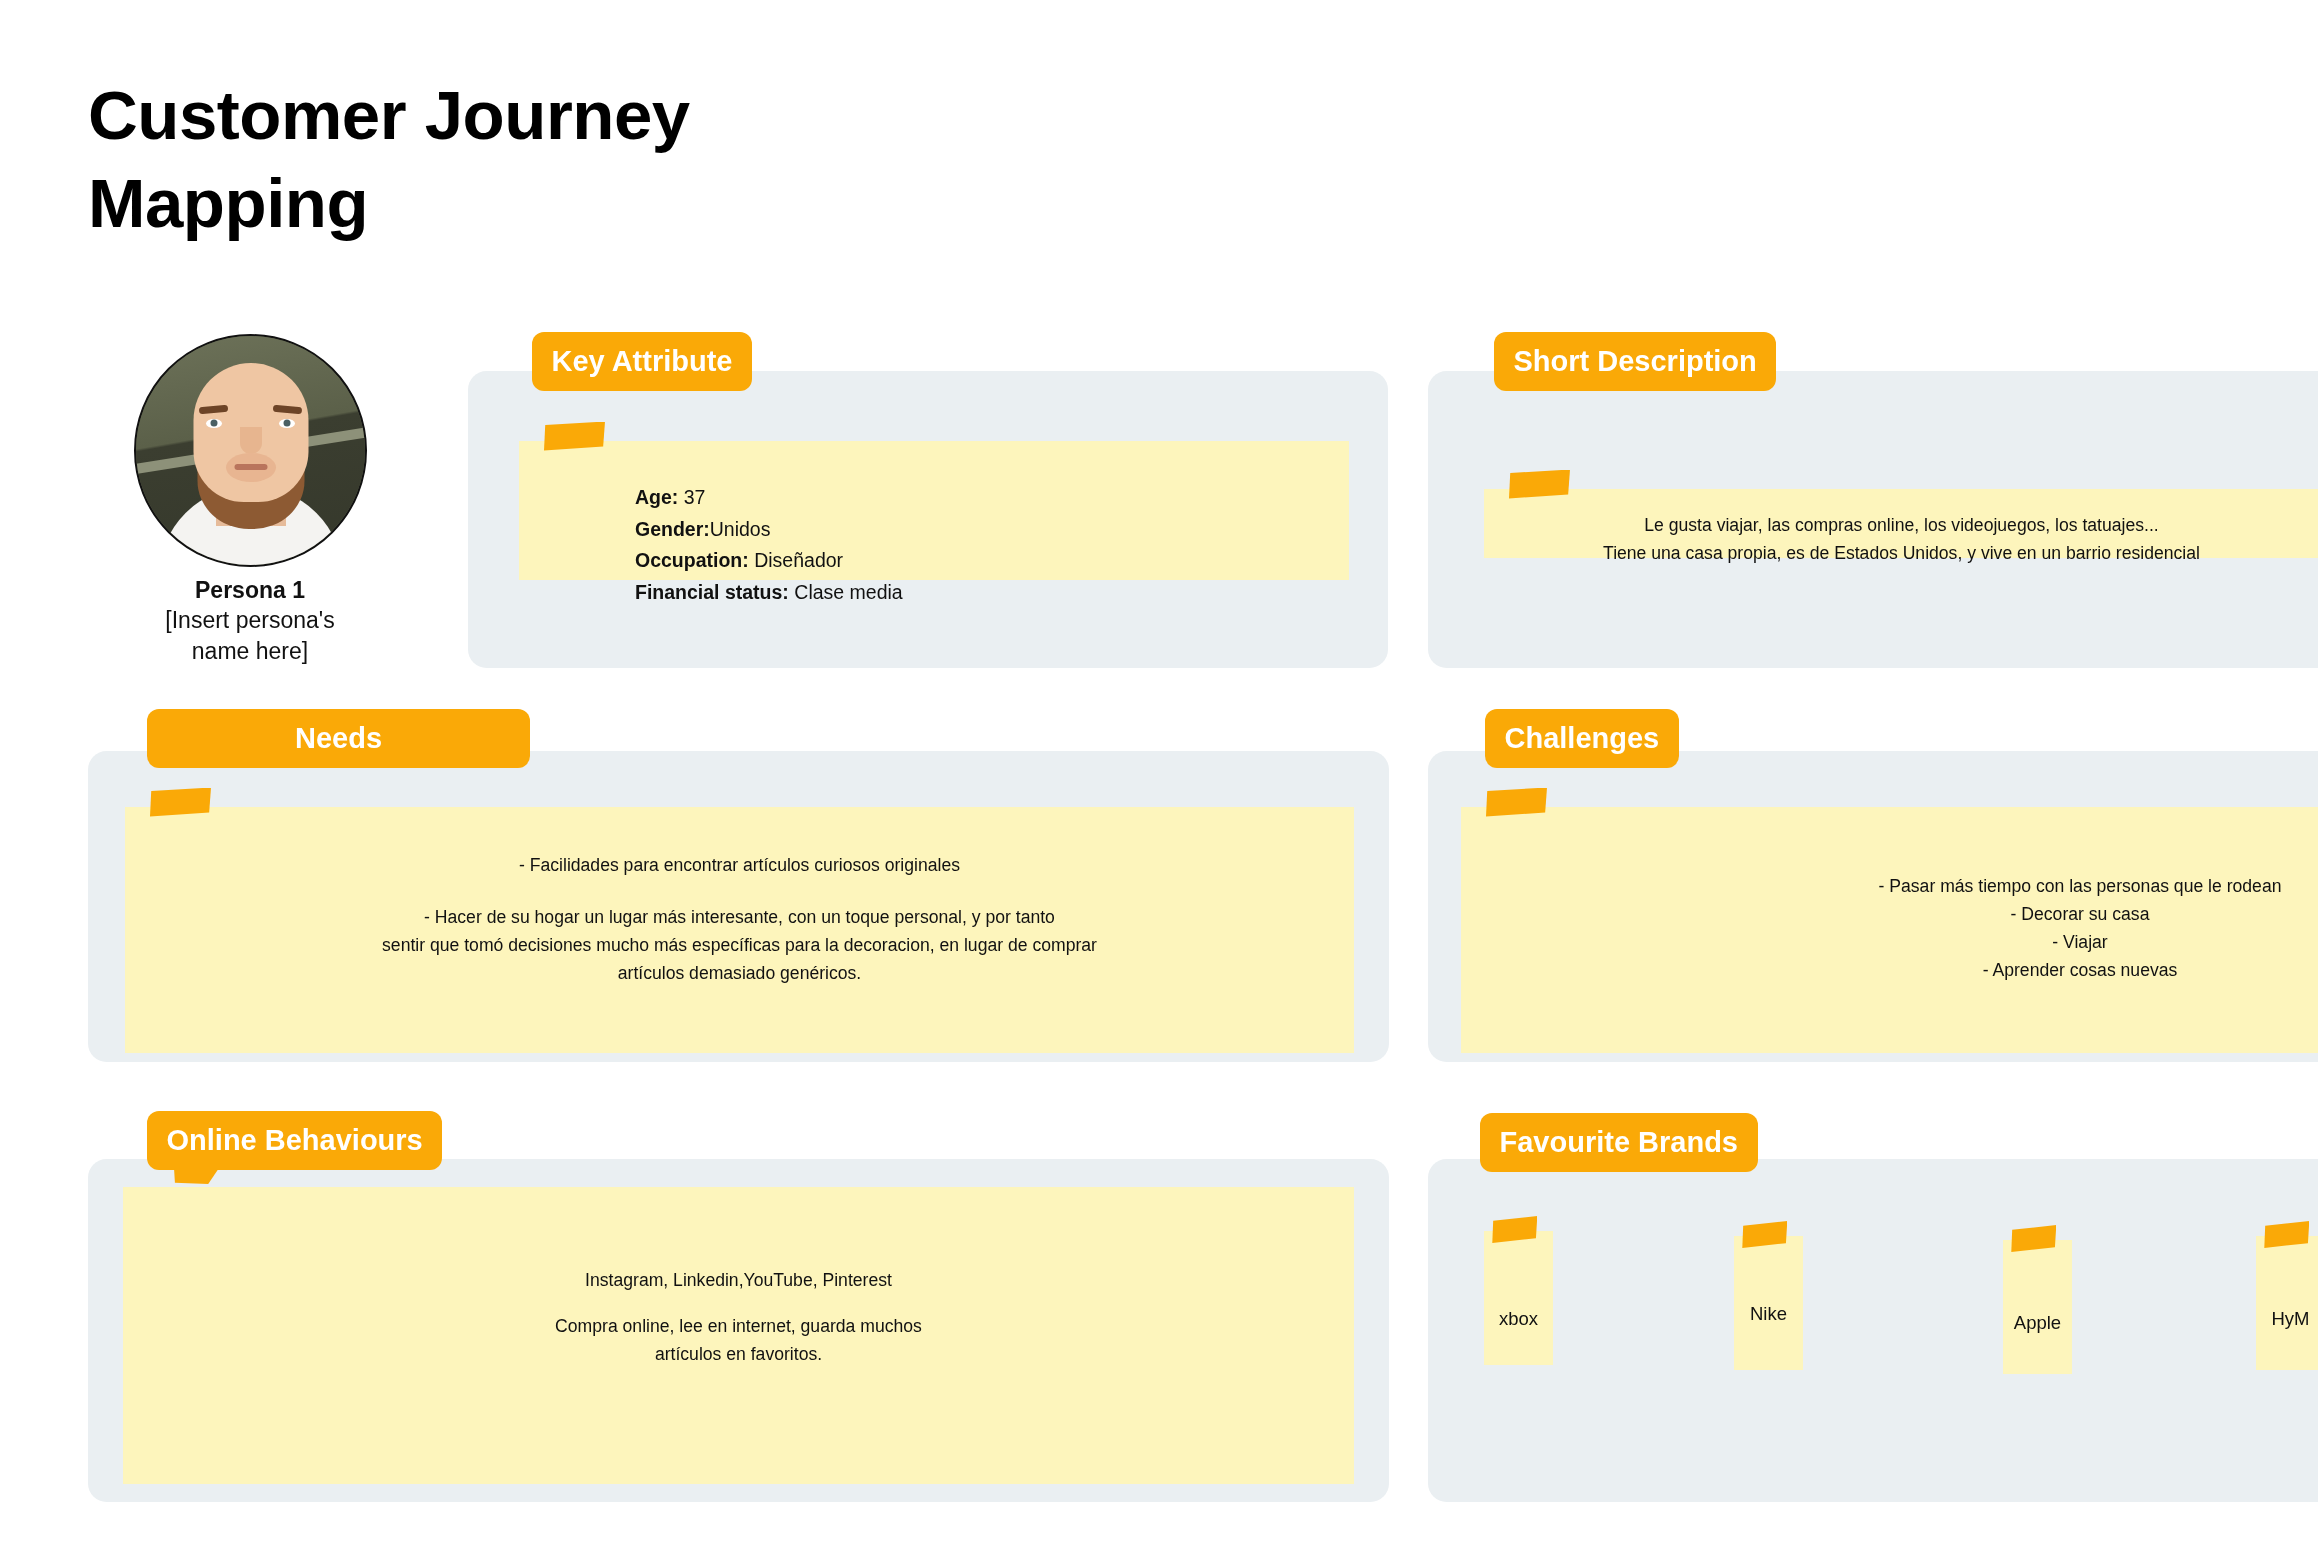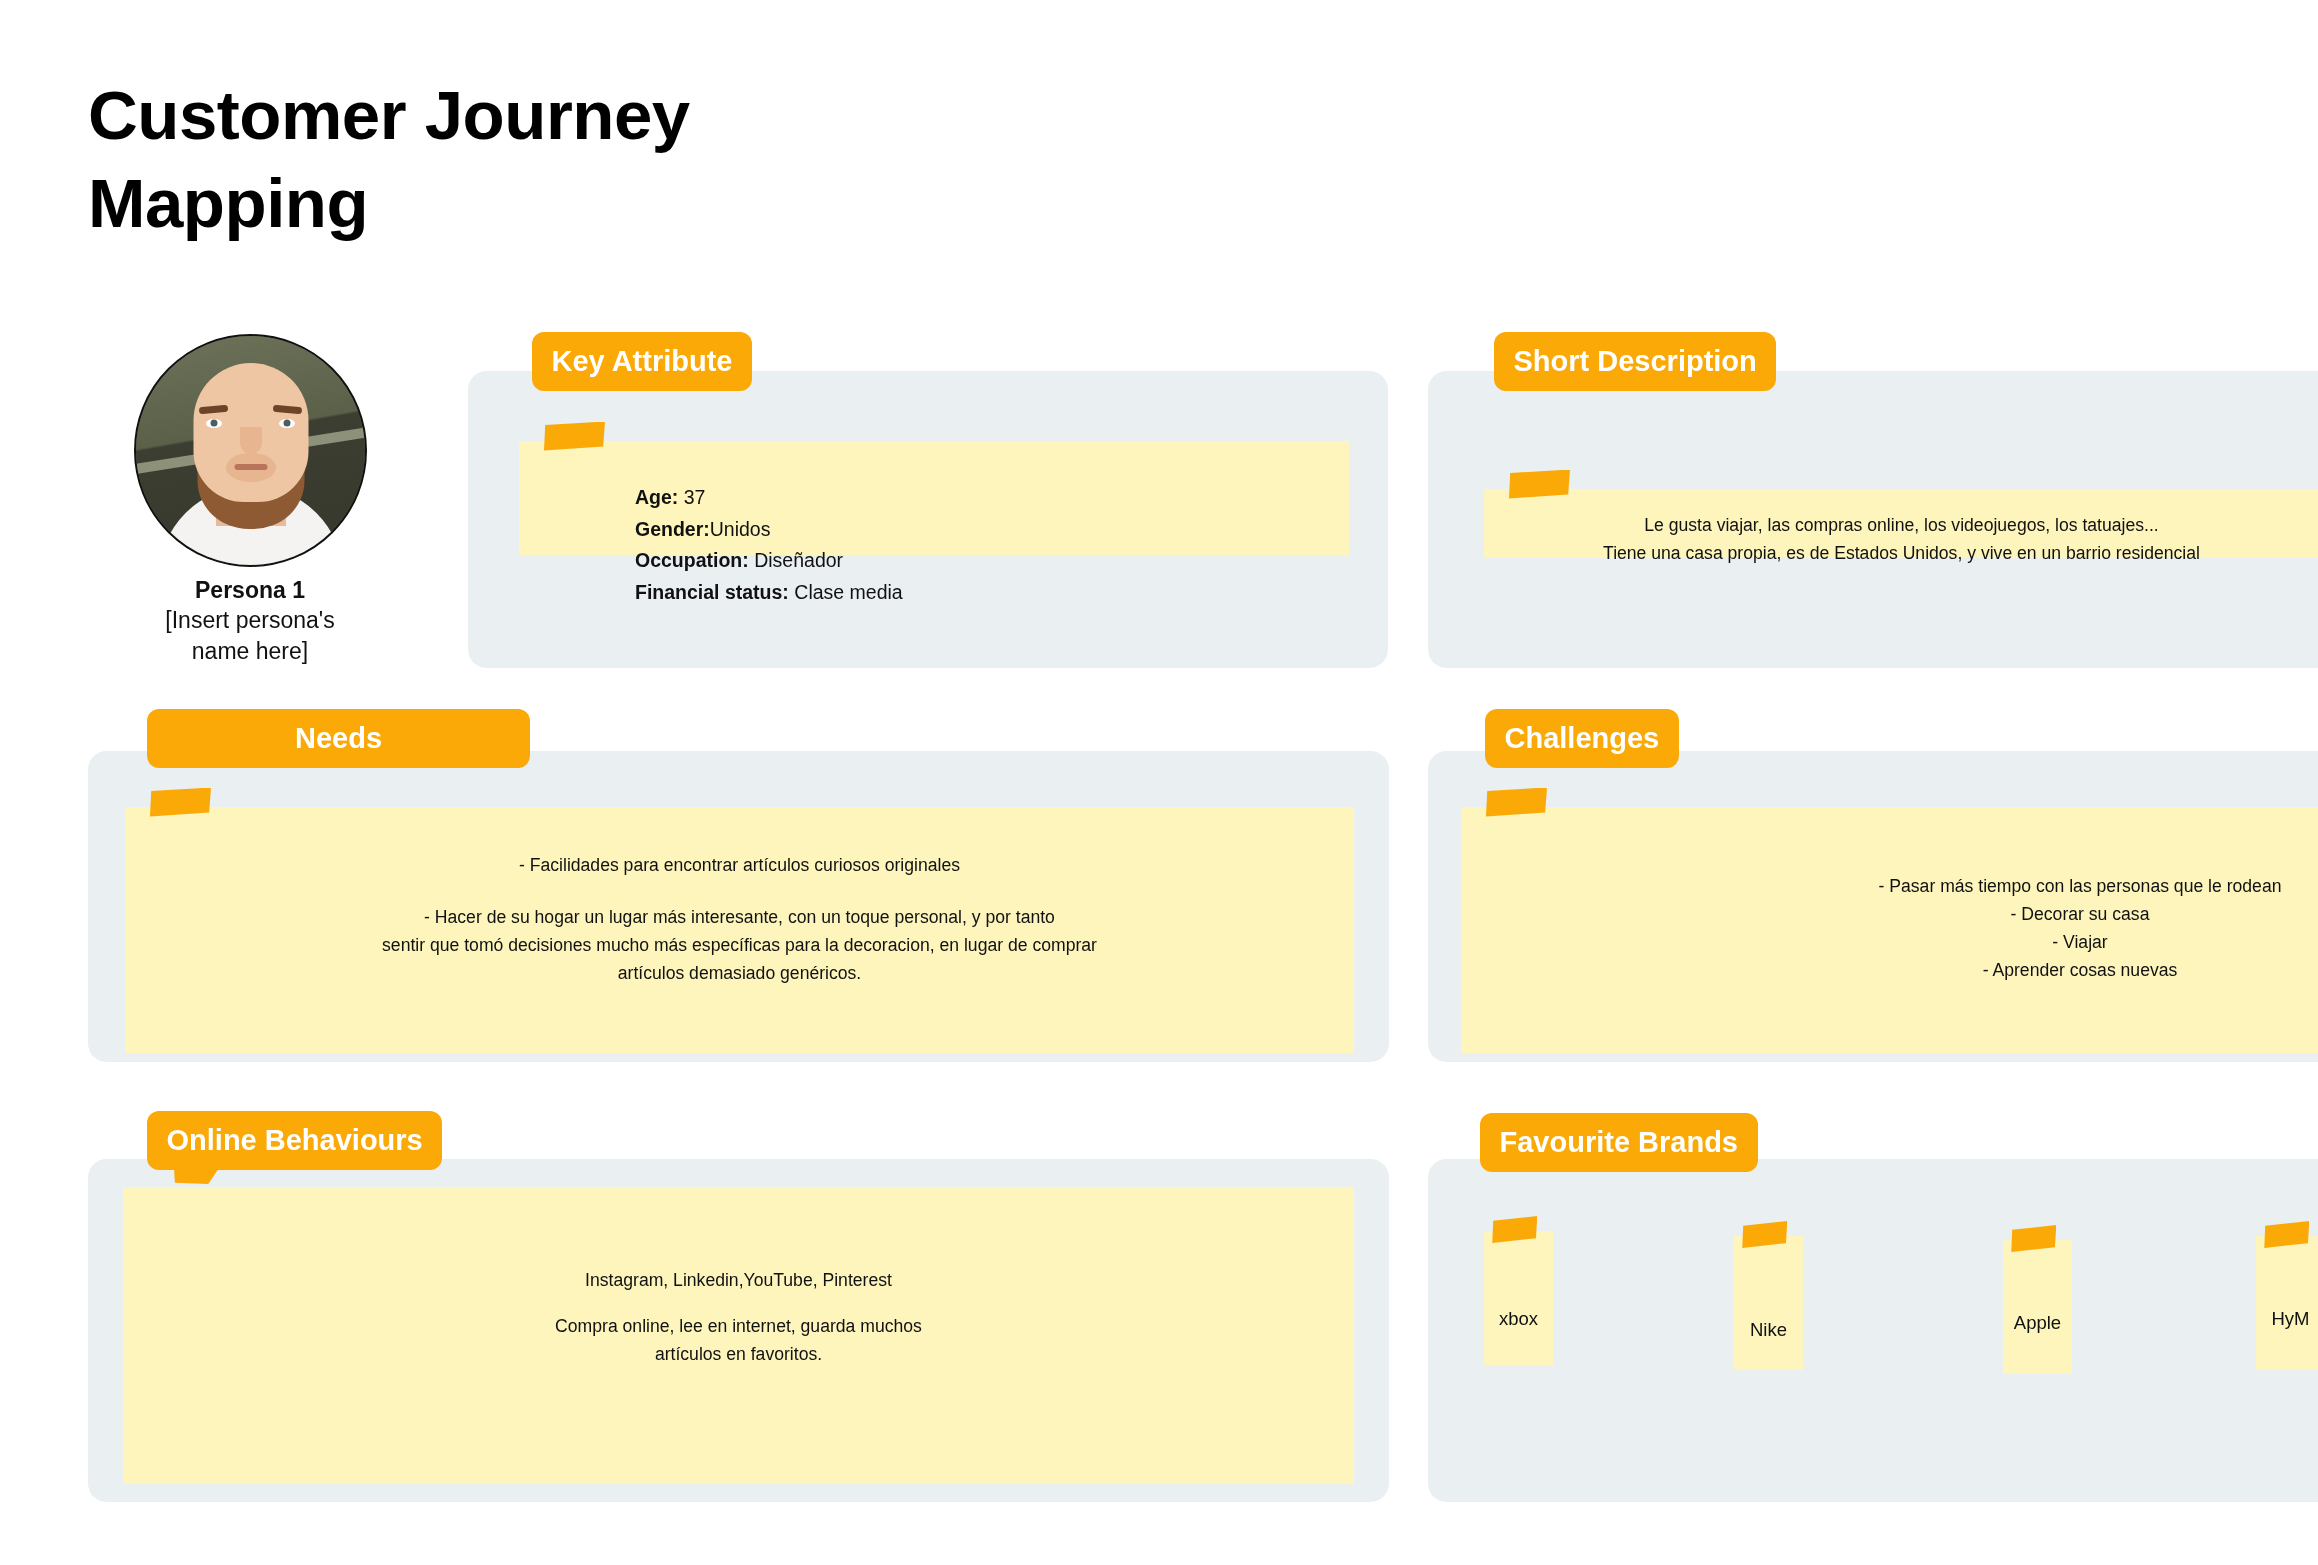--- a/index.html
+++ b/index.html
@@ -291,21 +291,21 @@
   </div>
   <div class="persona-name">Persona 1</div>
   <div class="persona-placeholder">[Insert persona's</div>
   <div class="persona-placeholder">name here]</div>
 </div>
 
 <div class="panel" style="left:468px; top:371px; width:920px; height:297px;"></div>
 <div class="pill" style="left:508px; top:332px;">
   <span>Key Attribute</span>
 </div>
-<div class="note" style="left:519px; top:441px; width:830px; height:114px;">
+<div class="note" style="left:519px; top:441px; width:830px; height:139px;">
   <div class="tape"></div>
   <div class="note-kv" style="left:116px; top:41px;">
     <div>
       <b>Age:</b>
       <span>37</span>
     </div>
     <div>
       <b>Gender:</b><span>Unidos</span>
     </div>
     <div>
@@ -378,21 +378,21 @@
 <div class="pill" style="left:1456px; top:1113px;">
   <span>Favourite Brands</span>
 </div>
 
 <div class="brand-note" style="left:1484px; top:1231px; height:134px;">
   <div class="tape"></div>
   <div class="brand-label" style="top:70px;margin-top:7px;">xbox</div>
 </div>
 <div class="brand-note" style="left:1734px; top:1236px; height:134px;">
   <div class="tape"></div>
-  <div class="brand-label" style="top:67px;margin-top:16px;">Nike</div>
+  <div class="brand-label" style="top:67px;">Nike</div>
 </div>
 <div class="brand-note" style="left:2003px; top:1240px; height:134px;">
   <div class="tape"></div>
   <div class="brand-label" style="top:72px;">Apple</div>
 </div>
 <div class="brand-note" style="left:2256px; top:1236px; height:134px;">
   <div class="tape"></div>
   <div class="brand-label" style="top:72px;">HyM</div>
 </div>
 

